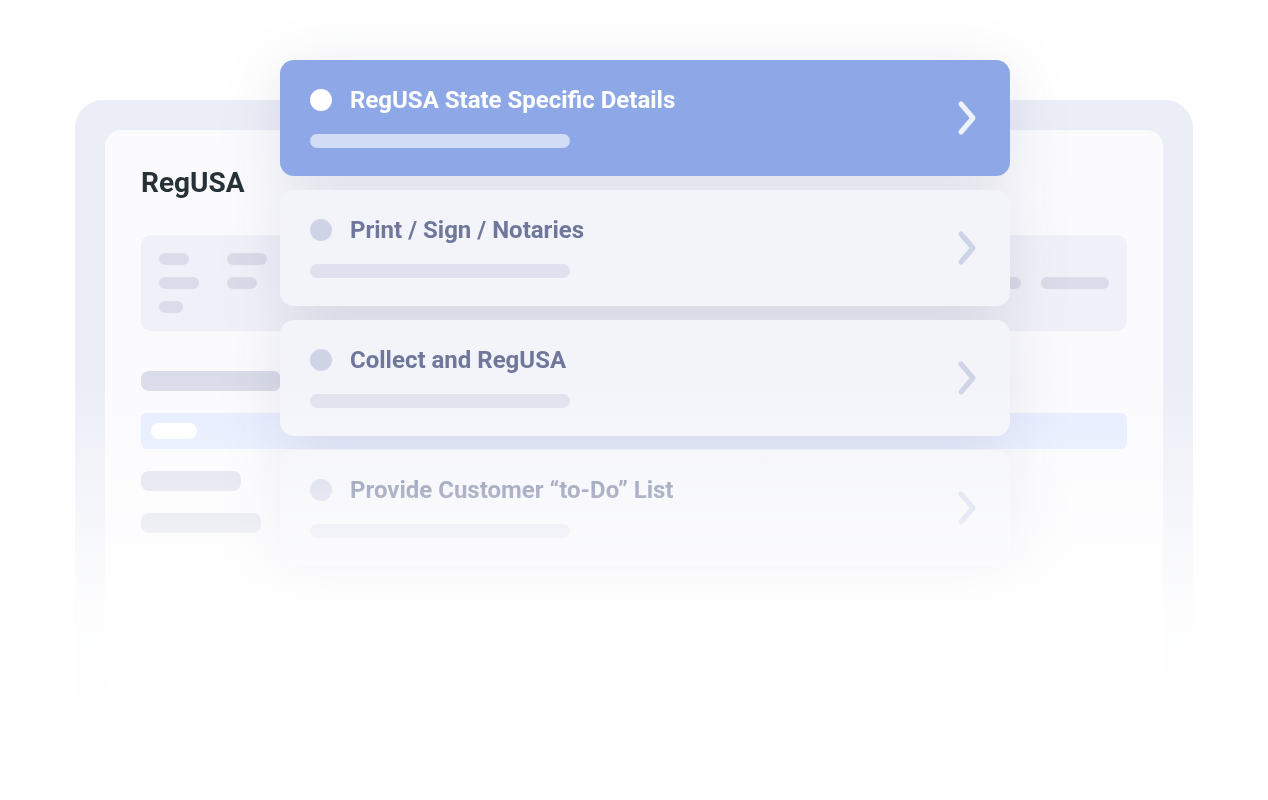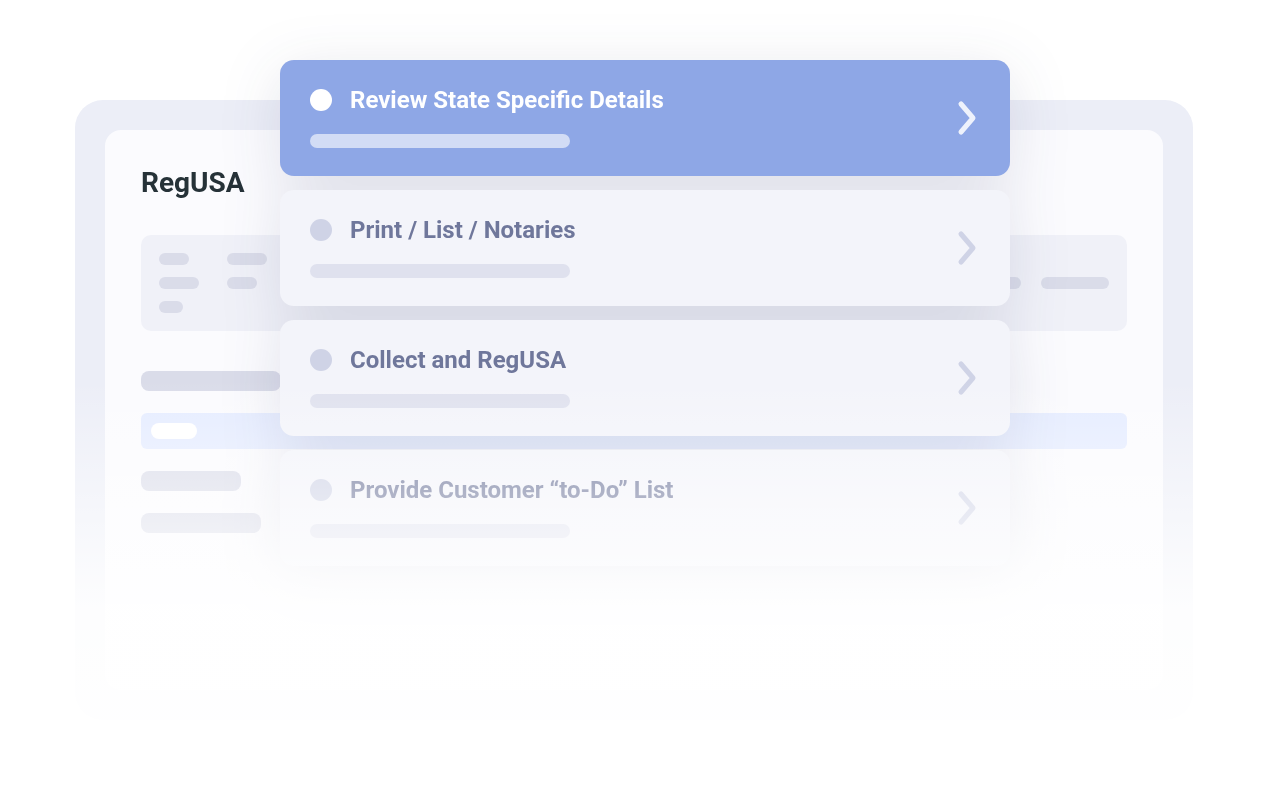--- a/index.html
+++ b/index.html
@@ -187,34 +187,34 @@
       <div class="skel-row" style="width:120px"></div>
     </div>
   </div>
 </div>
 
 <div class="steps">
 
   <div class="step-card active">
     <div class="step-head">
       <div class="step-bullet"></div>
-      <div class="step-title">Review State Specific Details</div>
+      <div class="step-title">RegUSA State Specific Details</div>
     </div>
     <div class="step-sub"></div>
     <div class="chevron">
       <svg width="26" height="40" viewBox="0 0 24 40">
           <path d="M6 6 L18 20 L6 34" fill="none" stroke-width="5" stroke-linecap="round" stroke-linejoin="round"></path>
         </svg>
     </div>
   </div>
 
   <div class="step-card inactive">
     <div class="step-head">
       <div class="step-bullet"></div>
-      <div class="step-title">Print / List / Notaries</div>
+      <div class="step-title">Print / Sign / Notaries</div>
     </div>
     <div class="step-sub"></div>
     <div class="chevron">
       <svg width="26" height="40" viewBox="0 0 24 40">
           <path d="M6 6 L18 20 L6 34" fill="none" stroke-width="5" stroke-linecap="round" stroke-linejoin="round"></path>
         </svg>
     </div>
   </div>
 
   <div class="step-card inactive">

